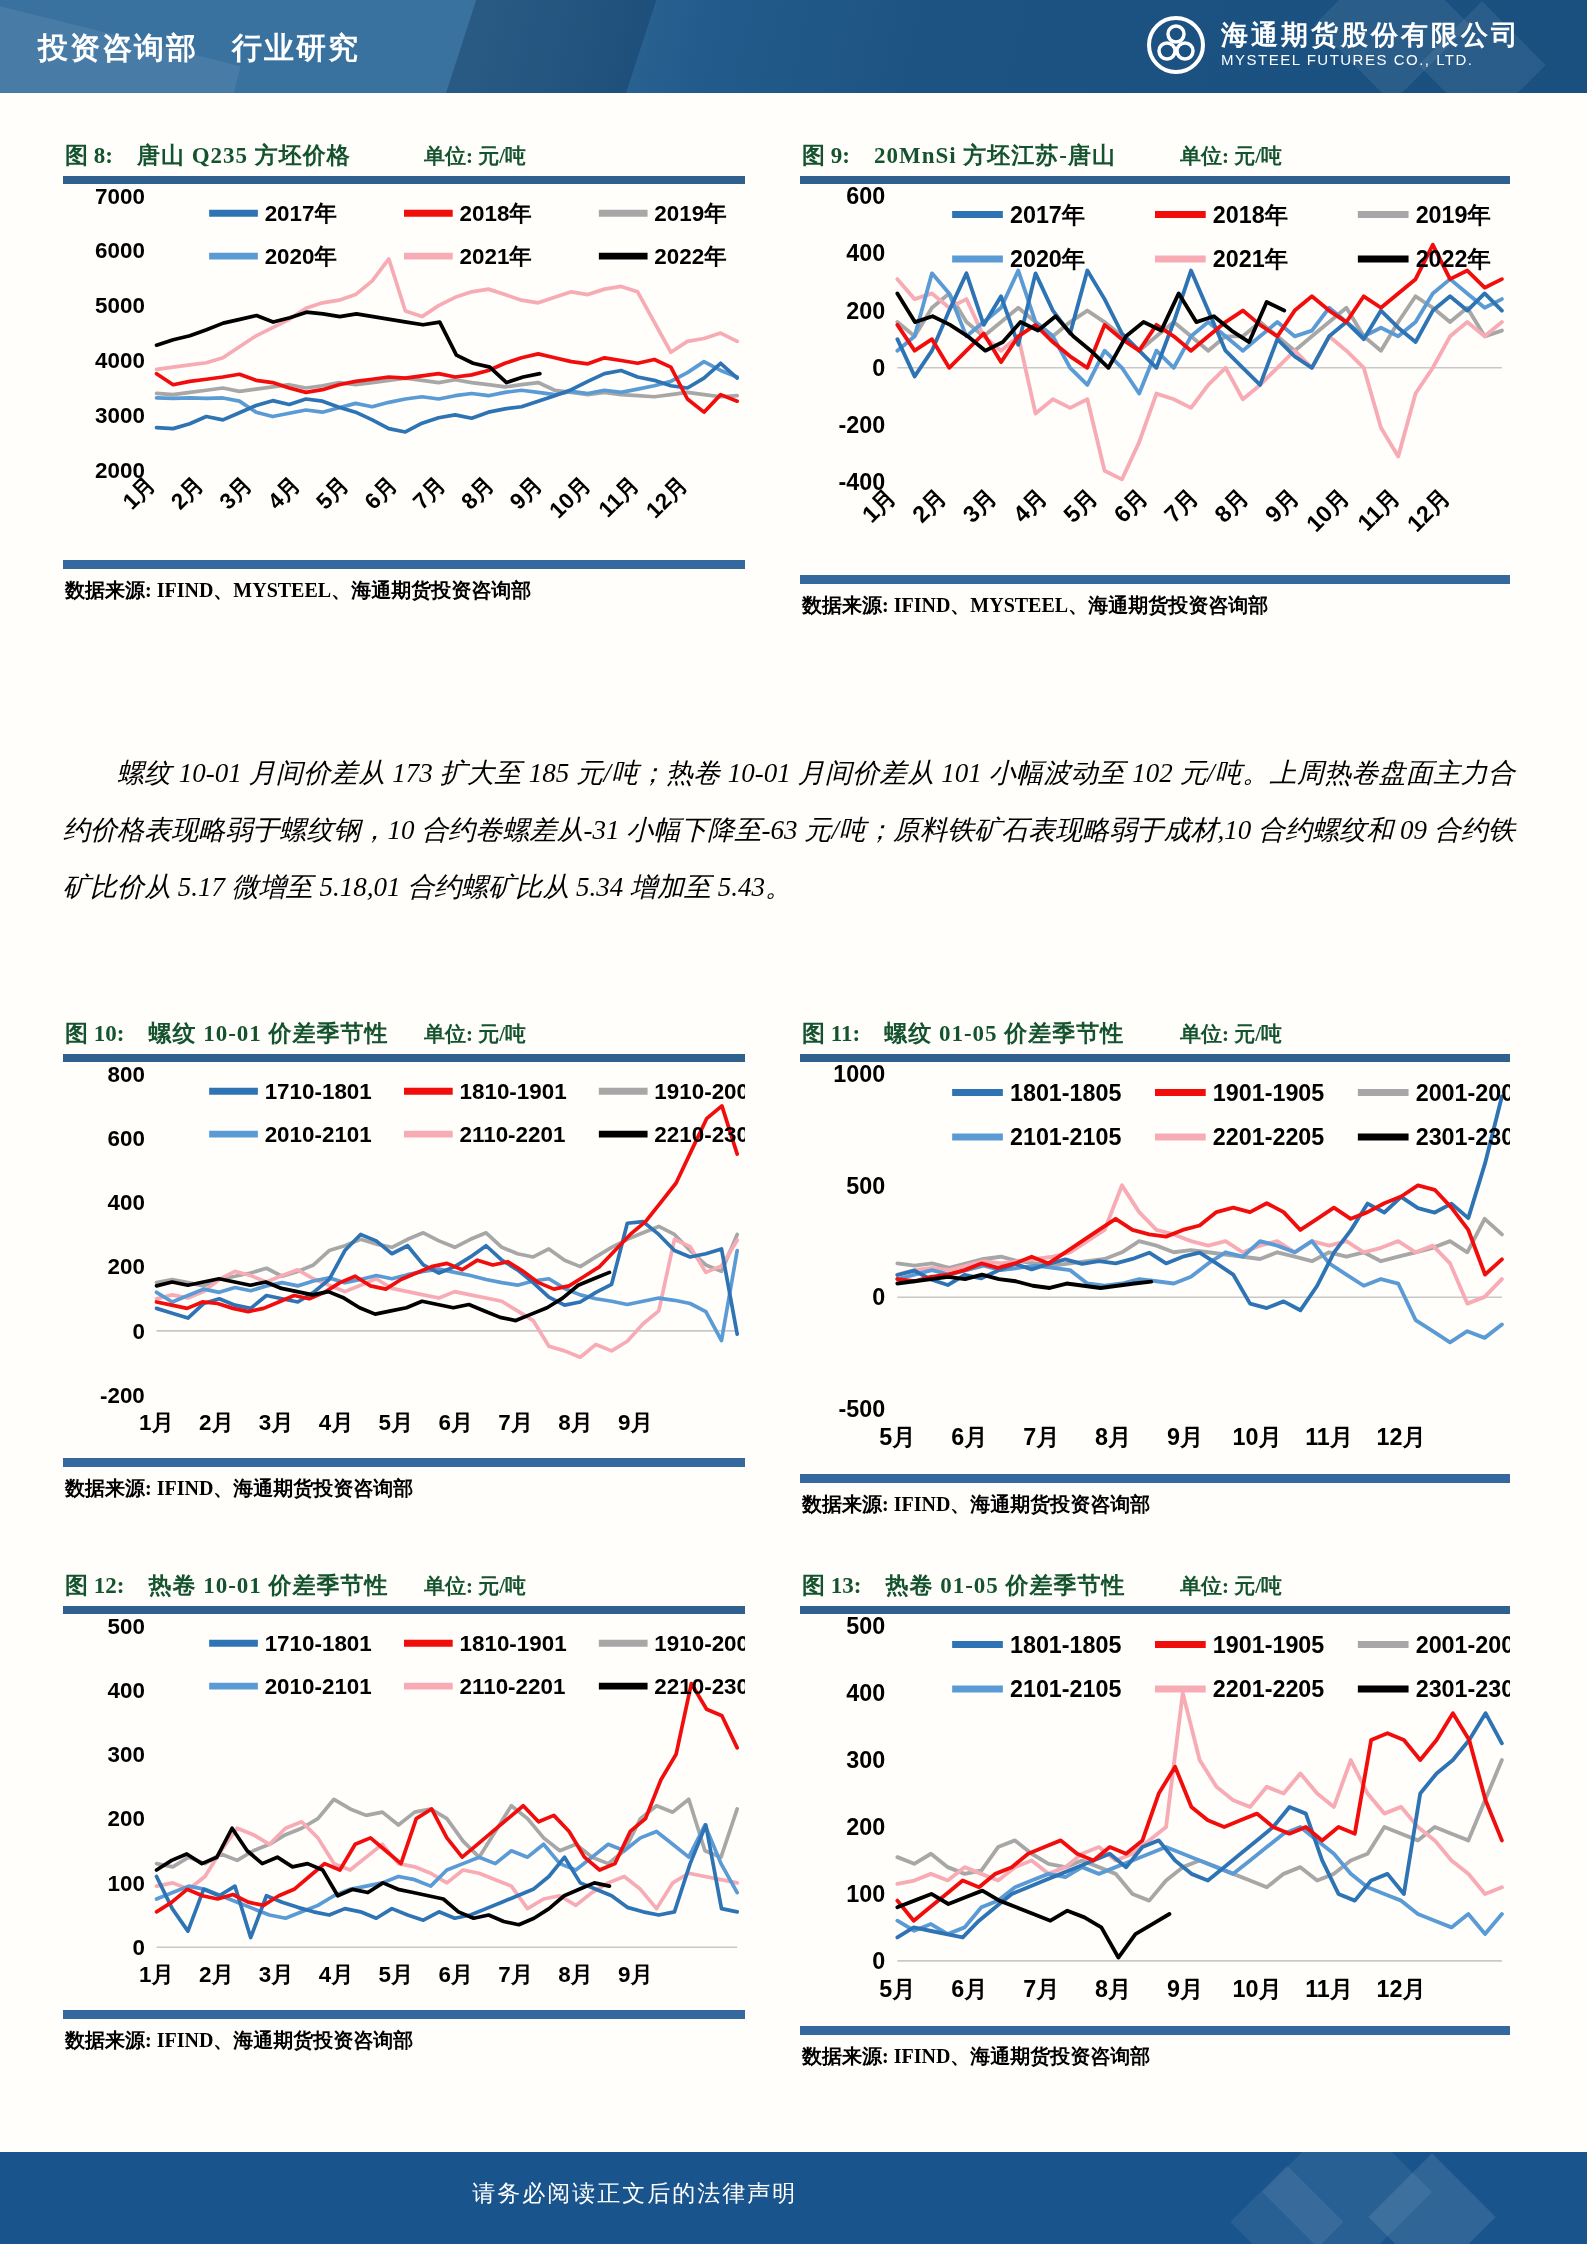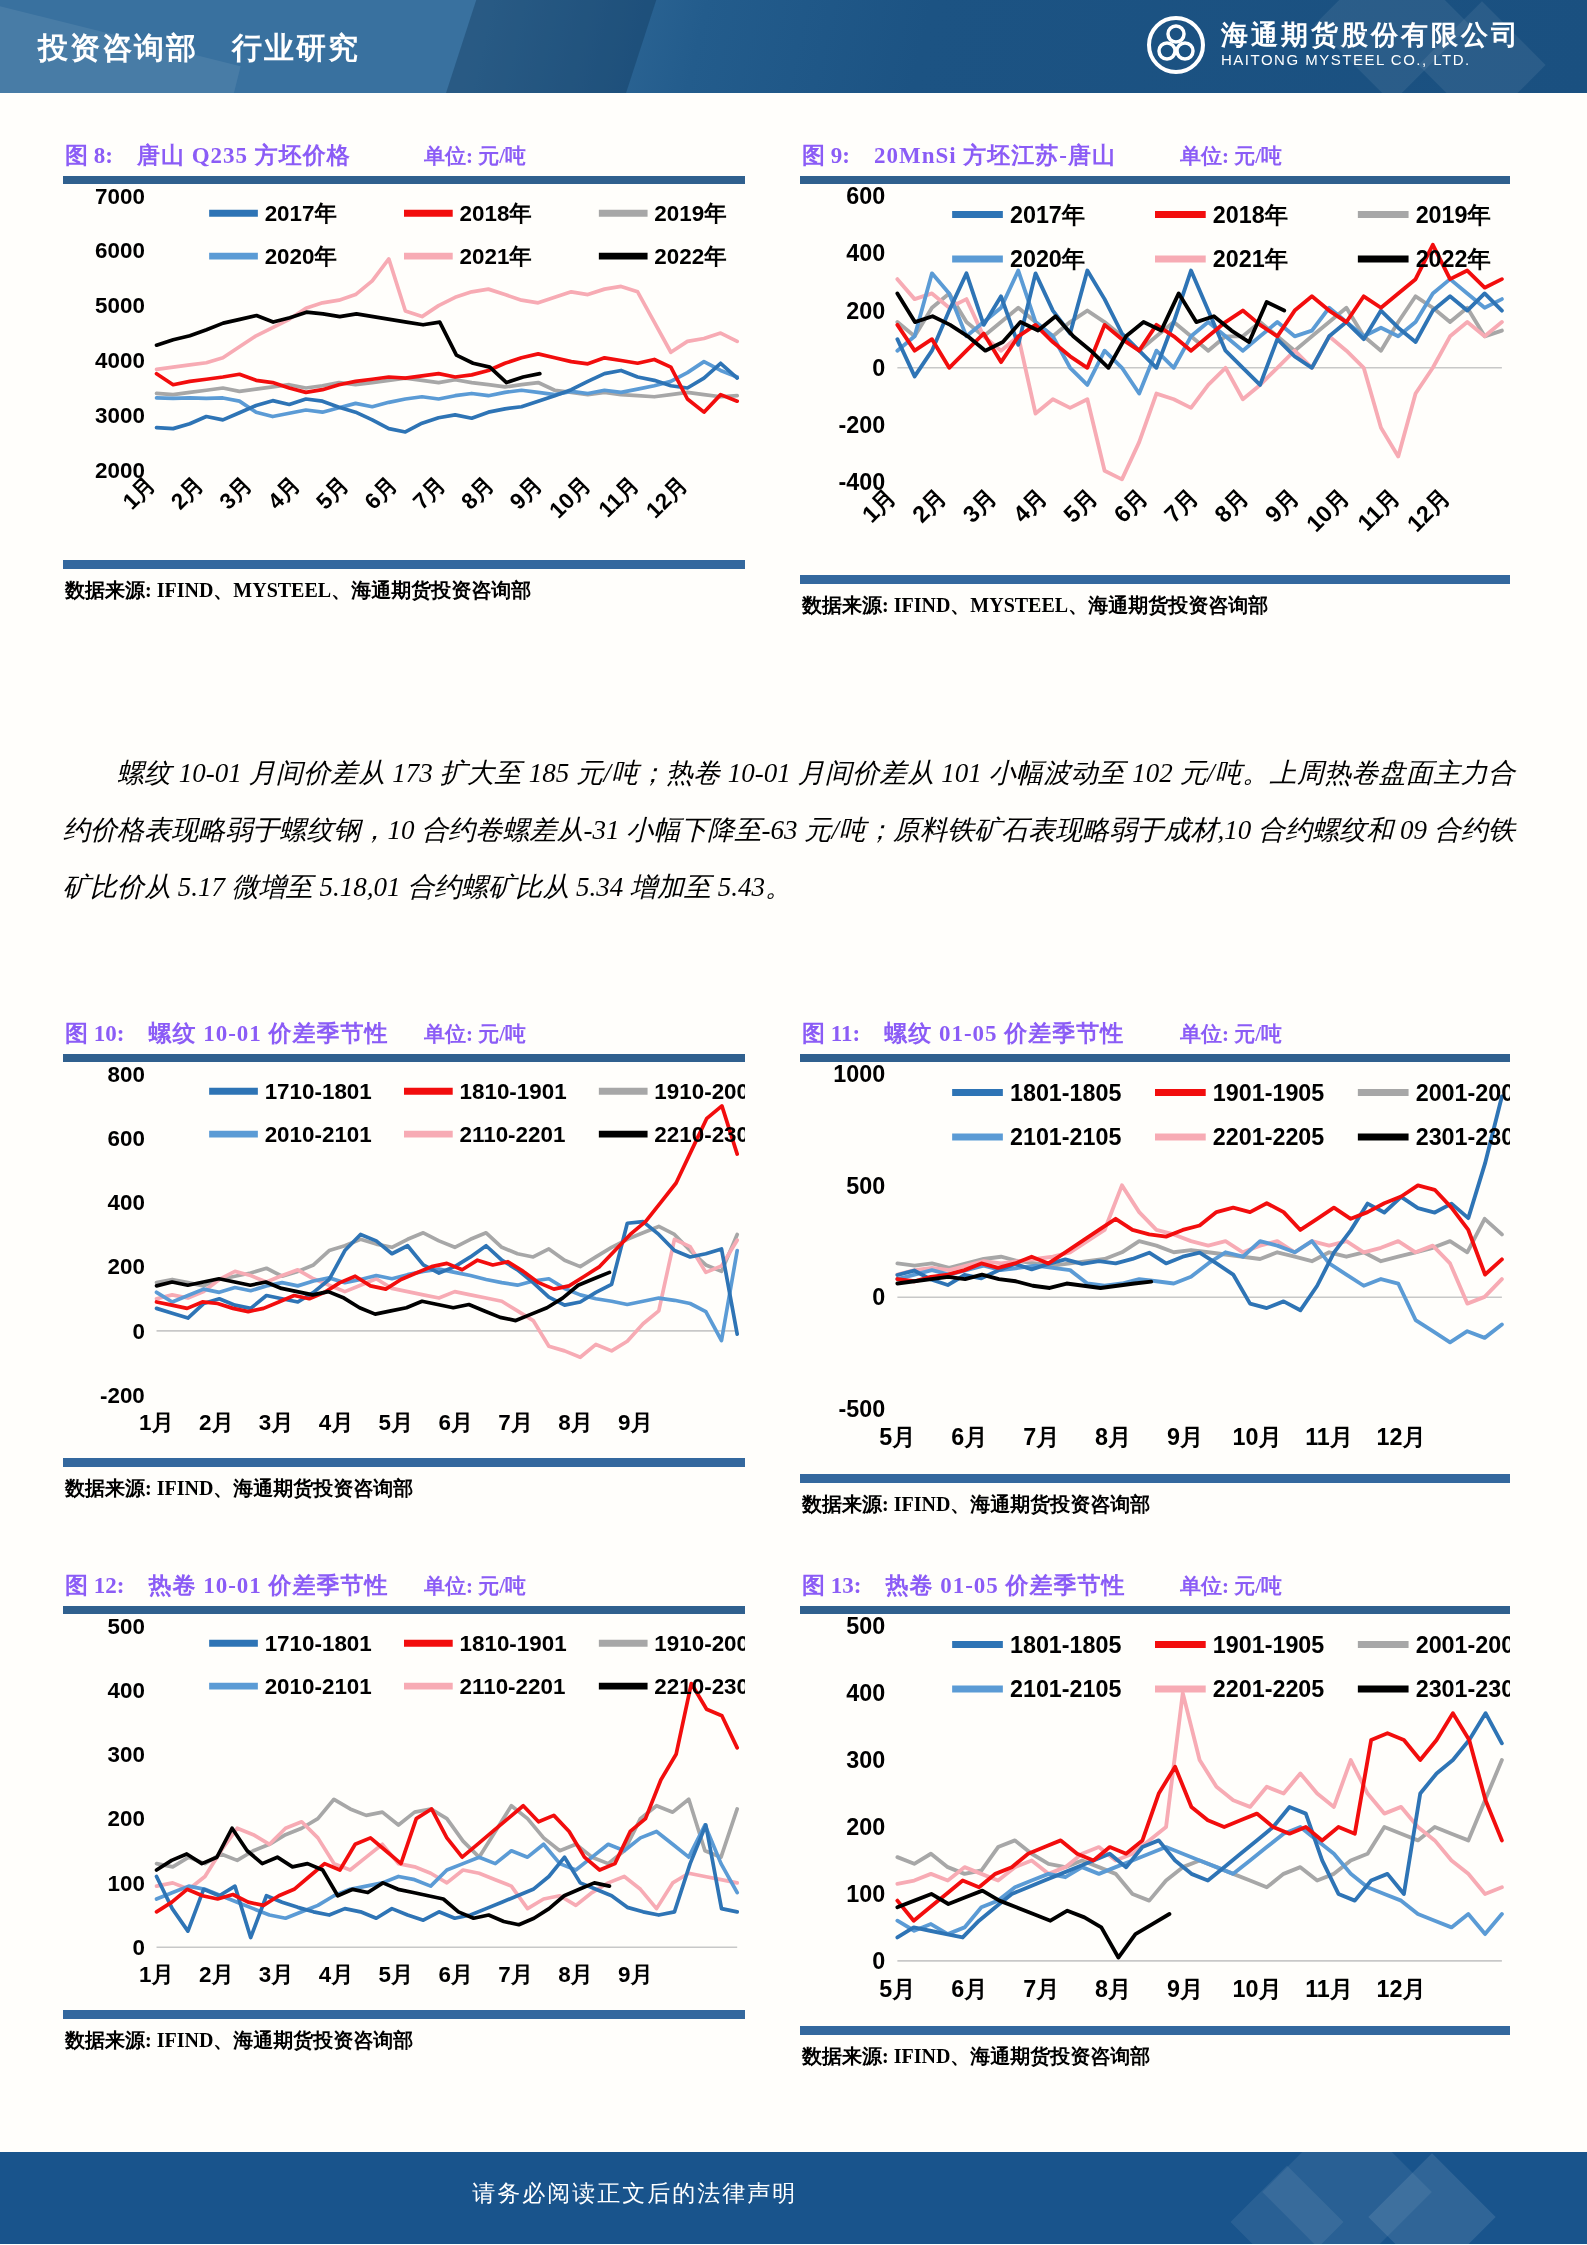--- a/index.html
+++ b/index.html
@@ -16,21 +16,21 @@
   .diamond{position:absolute;background:rgba(255,255,255,.07);transform:rotate(45deg);}
   .banner-title{position:absolute;left:38px;top:28px;color:#ffffff;
     font-family:"Liberation Sans",sans-serif;font-weight:bold;font-size:30px;letter-spacing:2px;text-align:right;}
   .banner-title .sep{display:inline-block;width:34px;}
   .logo{position:absolute;right:66px;top:14px;display:flex;align-items:center;color:#fff;}
   .logo svg{margin-right:14px;}
   .logo-cn{font-family:"Liberation Serif",serif;font-weight:bold;font-size:27px;letter-spacing:3px;line-height:30px;text-align:center;}
   .logo-en{font-family:"Liberation Sans",sans-serif;font-size:15px;letter-spacing:1.5px;line-height:20px;}
   
   .chart-block{position:absolute;}
-  .chart-header{display:flex;align-items:baseline;font-weight:bold;font-size:23px;color:#8b5cf6;
+  .chart-header{display:flex;align-items:baseline;font-weight:bold;font-size:23px;color:#14532d;
     padding:0 2px;height:36px;}
   .fig-label{white-space:pre;}
   .fig-title{margin-left:24px;letter-spacing:1px;}
   .fig-unit{margin-left:auto;margin-right:32%;font-size:21px;}
   .rule-top{height:8px;background:#30608e;}
   .rule-bottom{height:9px;background:#34689e;margin-top:14px;}
   .chart-canvas{width:100%;}
   .chart-canvas svg{display:block;width:100%;height:auto;}
   .chart-source{font-weight:bold;font-size:20px;color:#000;padding:8px 2px 0;}
   svg .tick{font-family:"Liberation Sans",sans-serif;font-weight:bold;font-size:23px;fill:#000;}
@@ -56,21 +56,21 @@
     <div class="banner-title"><span>投资咨询部</span><span class="sep"></span><span>行业研究</span></div>
     <div class="logo">
       <svg width="62" height="62" viewBox="0 0 62 62">
         <circle cx="31" cy="31" r="27" fill="none" stroke="#ffffff" stroke-width="4"></circle>
         <circle cx="31" cy="20" r="8" fill="none" stroke="#ffffff" stroke-width="3.5"></circle>
         <circle cx="22" cy="37" r="8" fill="none" stroke="#ffffff" stroke-width="3.5"></circle>
         <circle cx="40" cy="37" r="8" fill="none" stroke="#ffffff" stroke-width="3.5"></circle>
       </svg>
       <div>
         <div class="logo-cn">海通期货股份有限公司</div>
-        <div class="logo-en">HAITONG MYSTEEL CO., LTD.</div>
+        <div class="logo-en">MYSTEEL FUTURES CO., LTD.</div>
       </div>
     </div>
   </div>
 
   <section class="chart-block" style="left:63px;top:140px;width:682px;">
     <div class="chart-header">
       <span class="fig-label">图 8:</span>
       <span class="fig-title">唐山 Q235 方坯价格</span>
       <span class="fig-unit">单位: 元/吨</span>
     </div>

